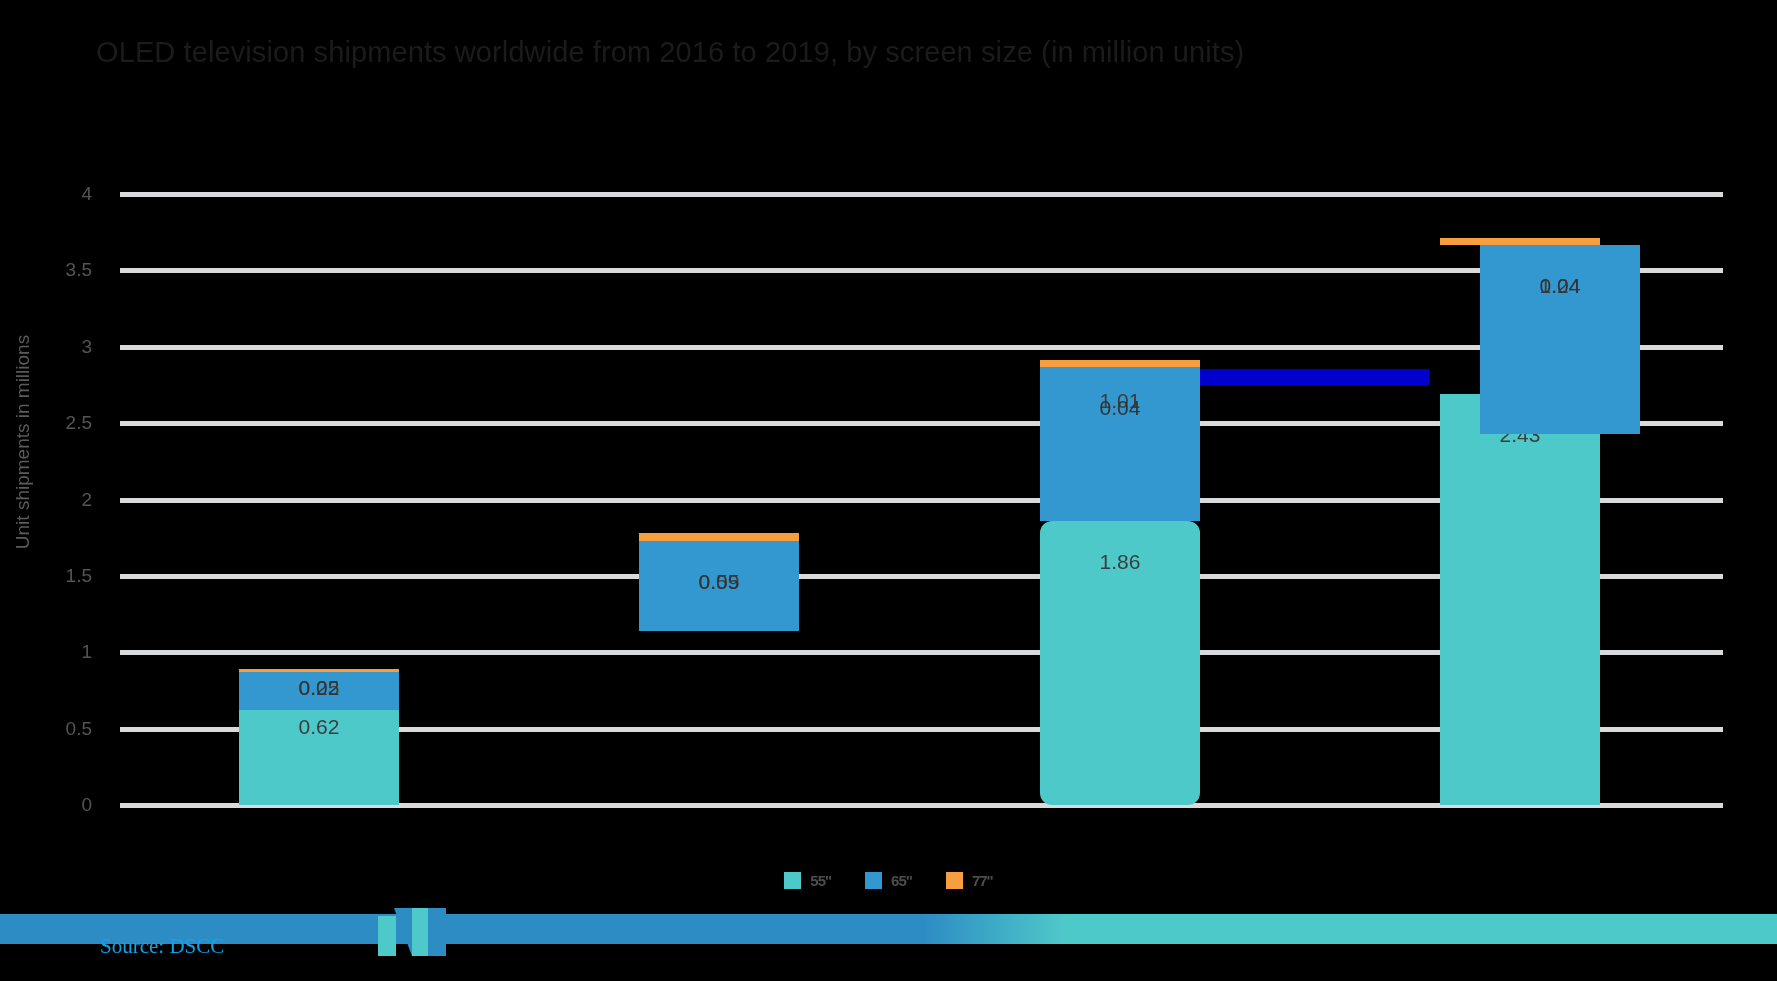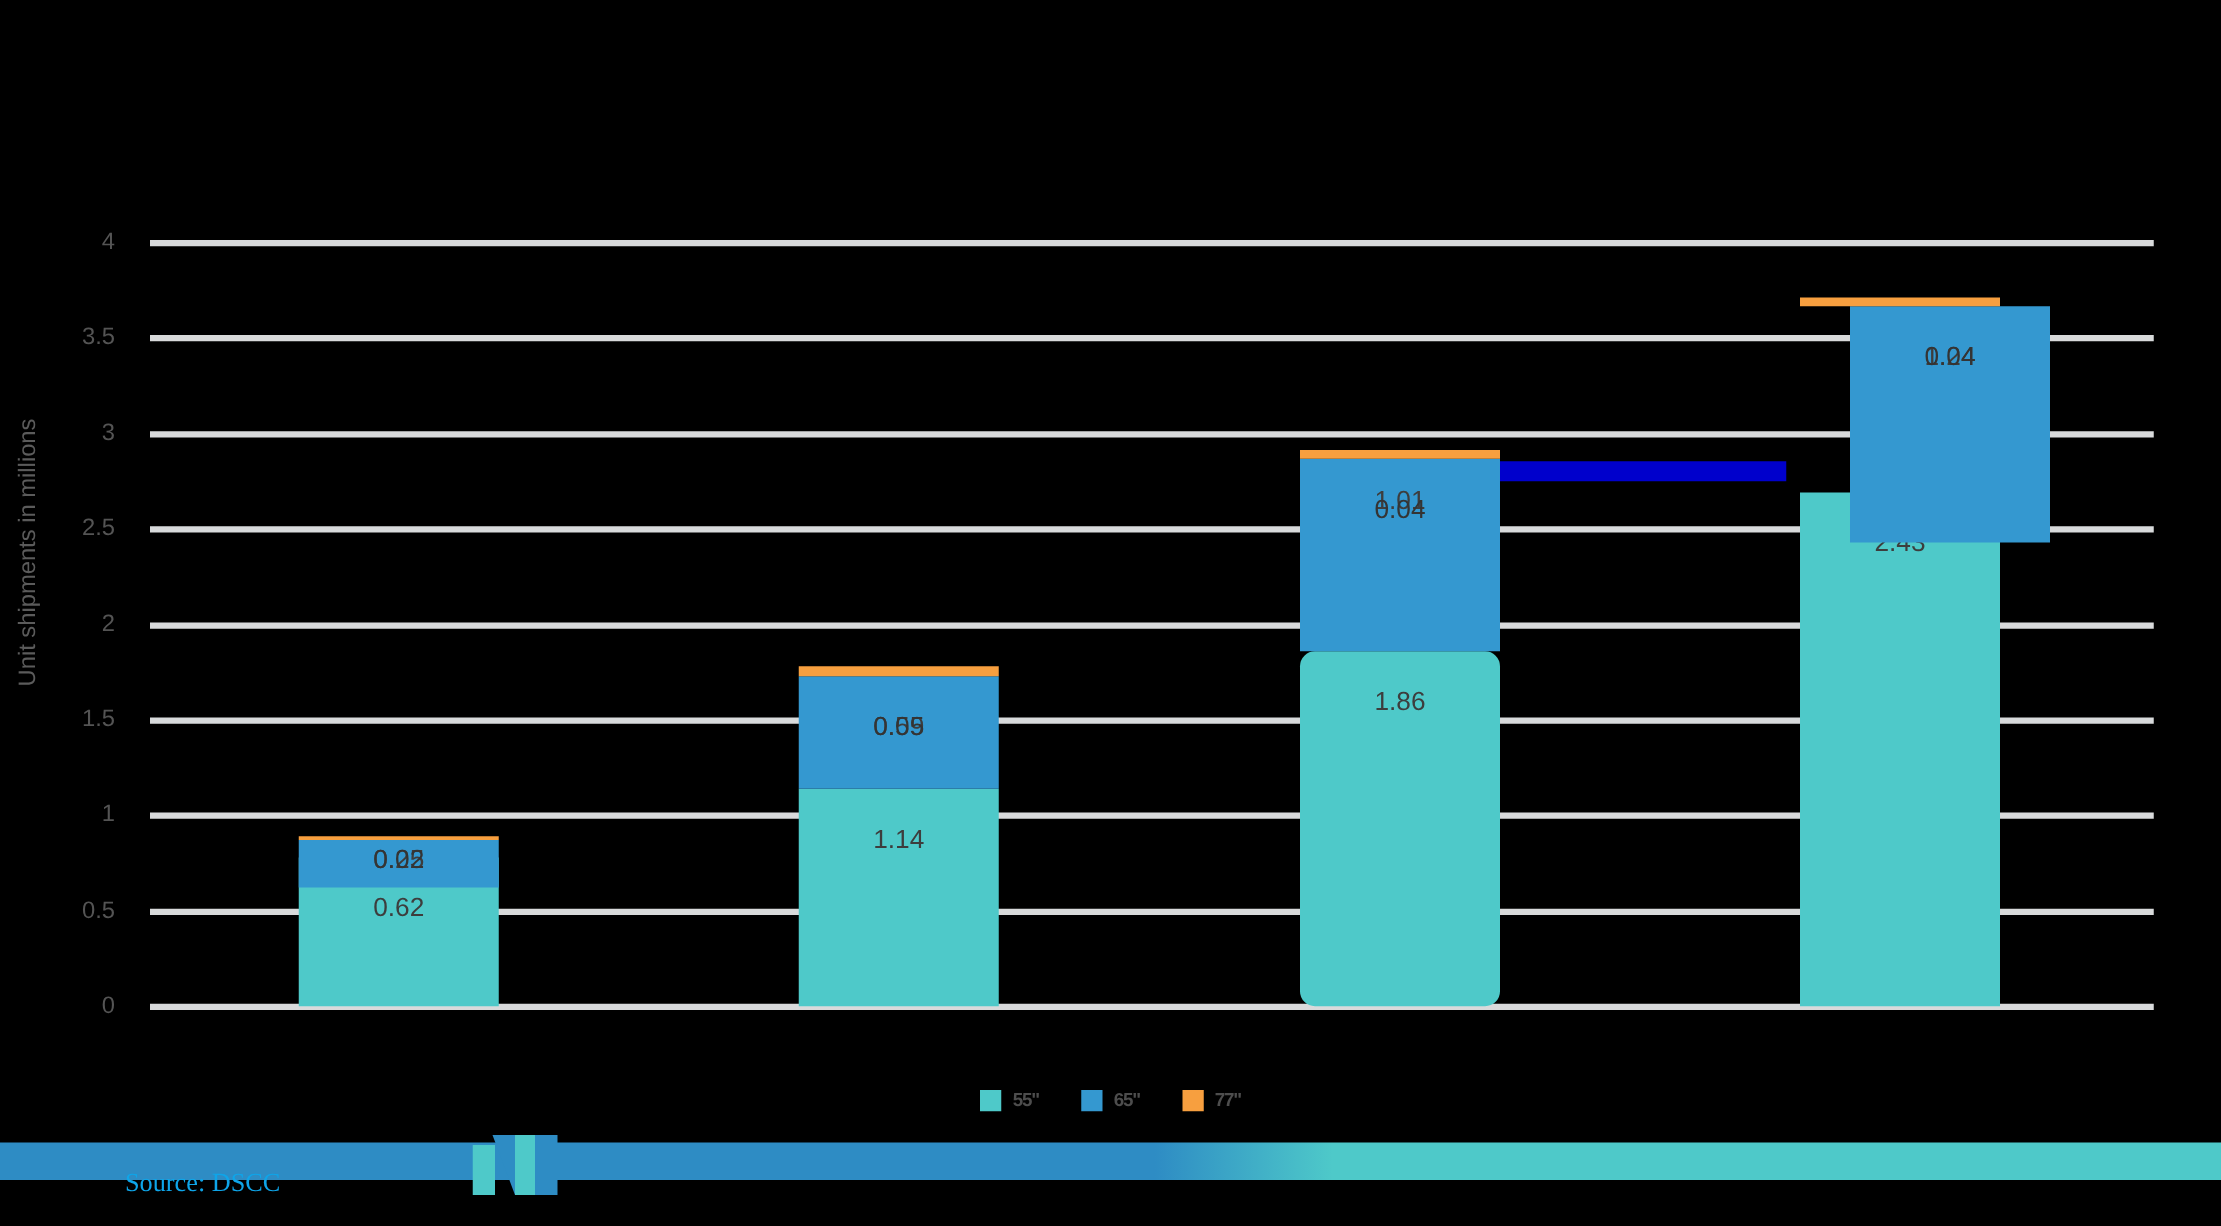--- a/index.html
+++ b/index.html
@@ -70,20 +70,21 @@
     position:absolute;left:100px;top:934px;
     font-size:21px;color:#0ea5e9;white-space:nowrap;font-family:Liberation Serif, serif;
   }
   .brand-logo{position:absolute;left:378px;top:908px;width:72px;height:48px;}
 </style>
 </head>
 <body>
 
 <div id="chart-root">
 
+  <div class="chart-title">OLED television shipments worldwide from 2016 to 2019, by screen size (in million units)</div>
 
   <div class="ylabel">Unit shipments in millions</div>
 
   <div class="ytick-wrap">
     <div class="ytick" style="top:0px">4</div>
     <div class="ytick" style="top:76px">3.5</div>
     <div class="ytick" style="top:153px">3</div>
     <div class="ytick" style="top:229px">2.5</div>
     <div class="ytick" style="top:306px">2</div>
     <div class="ytick" style="top:382px">1.5</div>
@@ -111,23 +112,20 @@
         <div class="seg-label" style="top:29px">0.62</div>
       </div>
       <div class="seg" style="bottom:95px;height:38px;background:#3498d0;">
         <div class="seg-label" style="top:4px">0.25</div>
         <div class="seg-label ghost" style="top:4px">0.02</div>
       </div>
       <div class="seg" style="bottom:133px;height:3px;background:#f79f3f;"></div>
     </div>
 
     <div class="bar-group" style="left:519px;height:272px;">
-      <div class="seg" style="bottom:0;height:174px;background:#4ec9c9;">
-        <div class="seg-label" style="top:29px">1.14</div>
-      </div>
       <div class="seg" style="bottom:174px;height:90px;background:#3498d0;">
         <div class="seg-label" style="top:29px">0.59</div>
         <div class="seg-label ghost" style="top:29px">0.05</div>
       </div>
       <div class="seg" style="bottom:264px;height:8px;background:#f79f3f;"></div>
     </div>
 
     <div class="bar-group" style="left:920px;height:445px;">
       <div class="seg" style="bottom:0;height:284px;background:#4ec9c9;border-radius:12px;">
         <div class="seg-label" style="top:29px">1.86</div>

